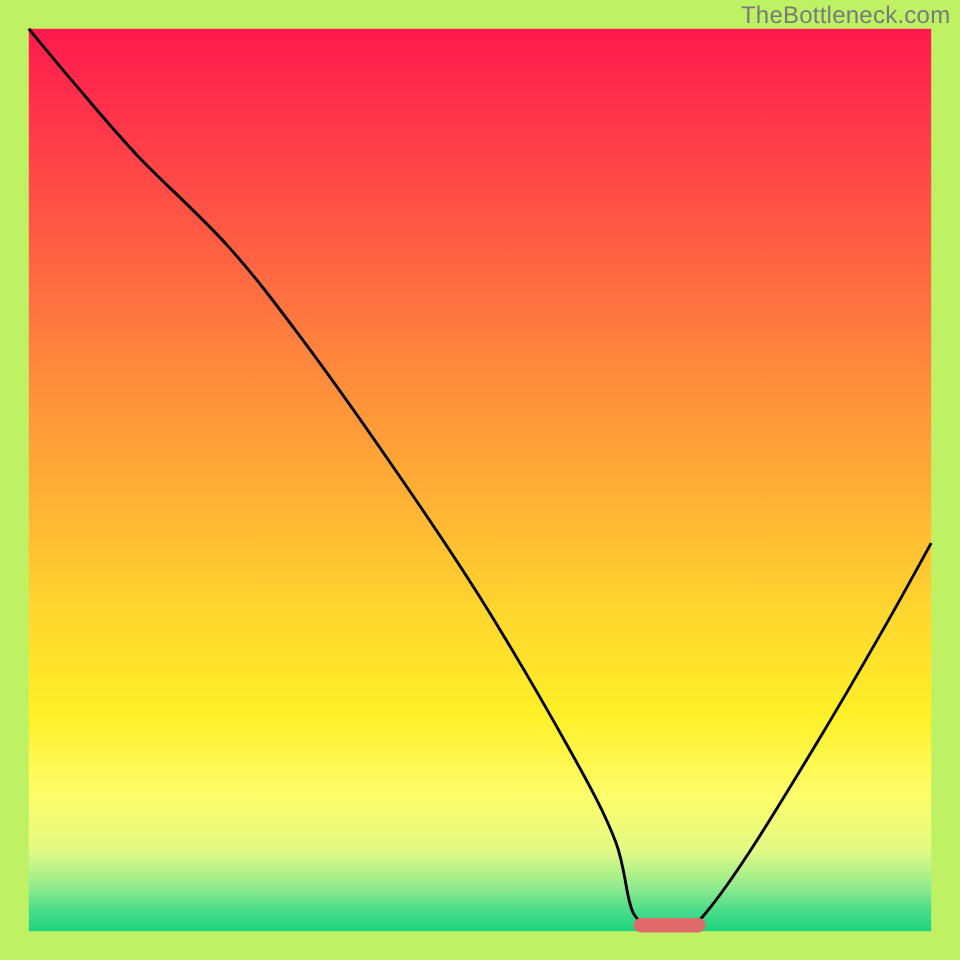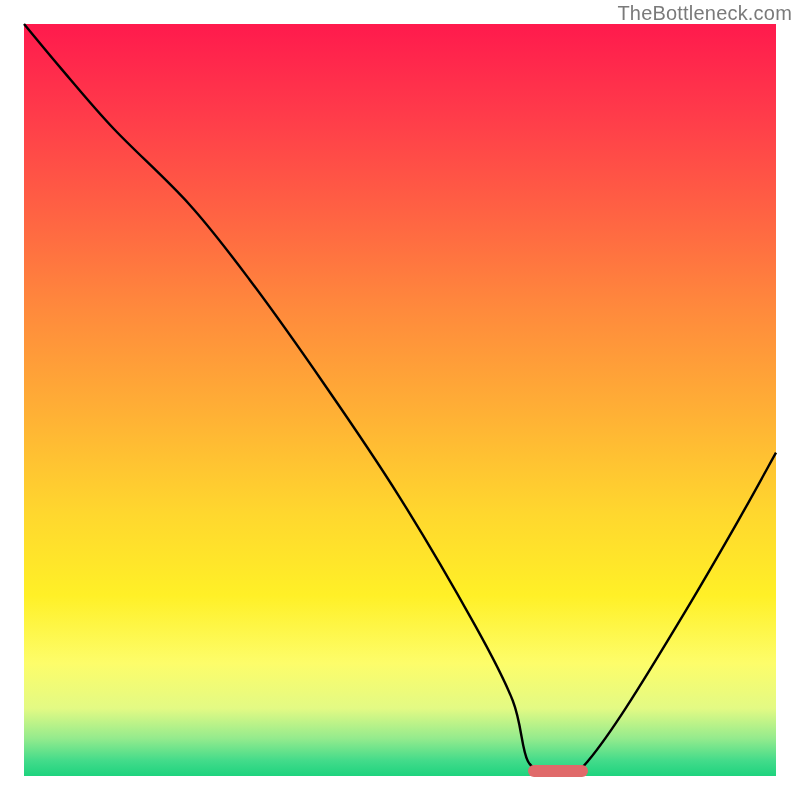--- a/index.html
+++ b/index.html
@@ -10,21 +10,21 @@
     background: #000;
     overflow: hidden;
     font-family: Arial, Helvetica, sans-serif;
   }
   .frame {
     position: absolute;
     left: 0;
     top: 0;
     width: 800px;
     height: 800px;
-    background: #ffffff;
+    background: #bef264;
   }
   .plot {
     position: absolute;
     left: 24px;
     top: 24px;
     width: 752px;
     height: 752px;
     background:
       linear-gradient(to bottom,
         #ff1a4d 0%,

